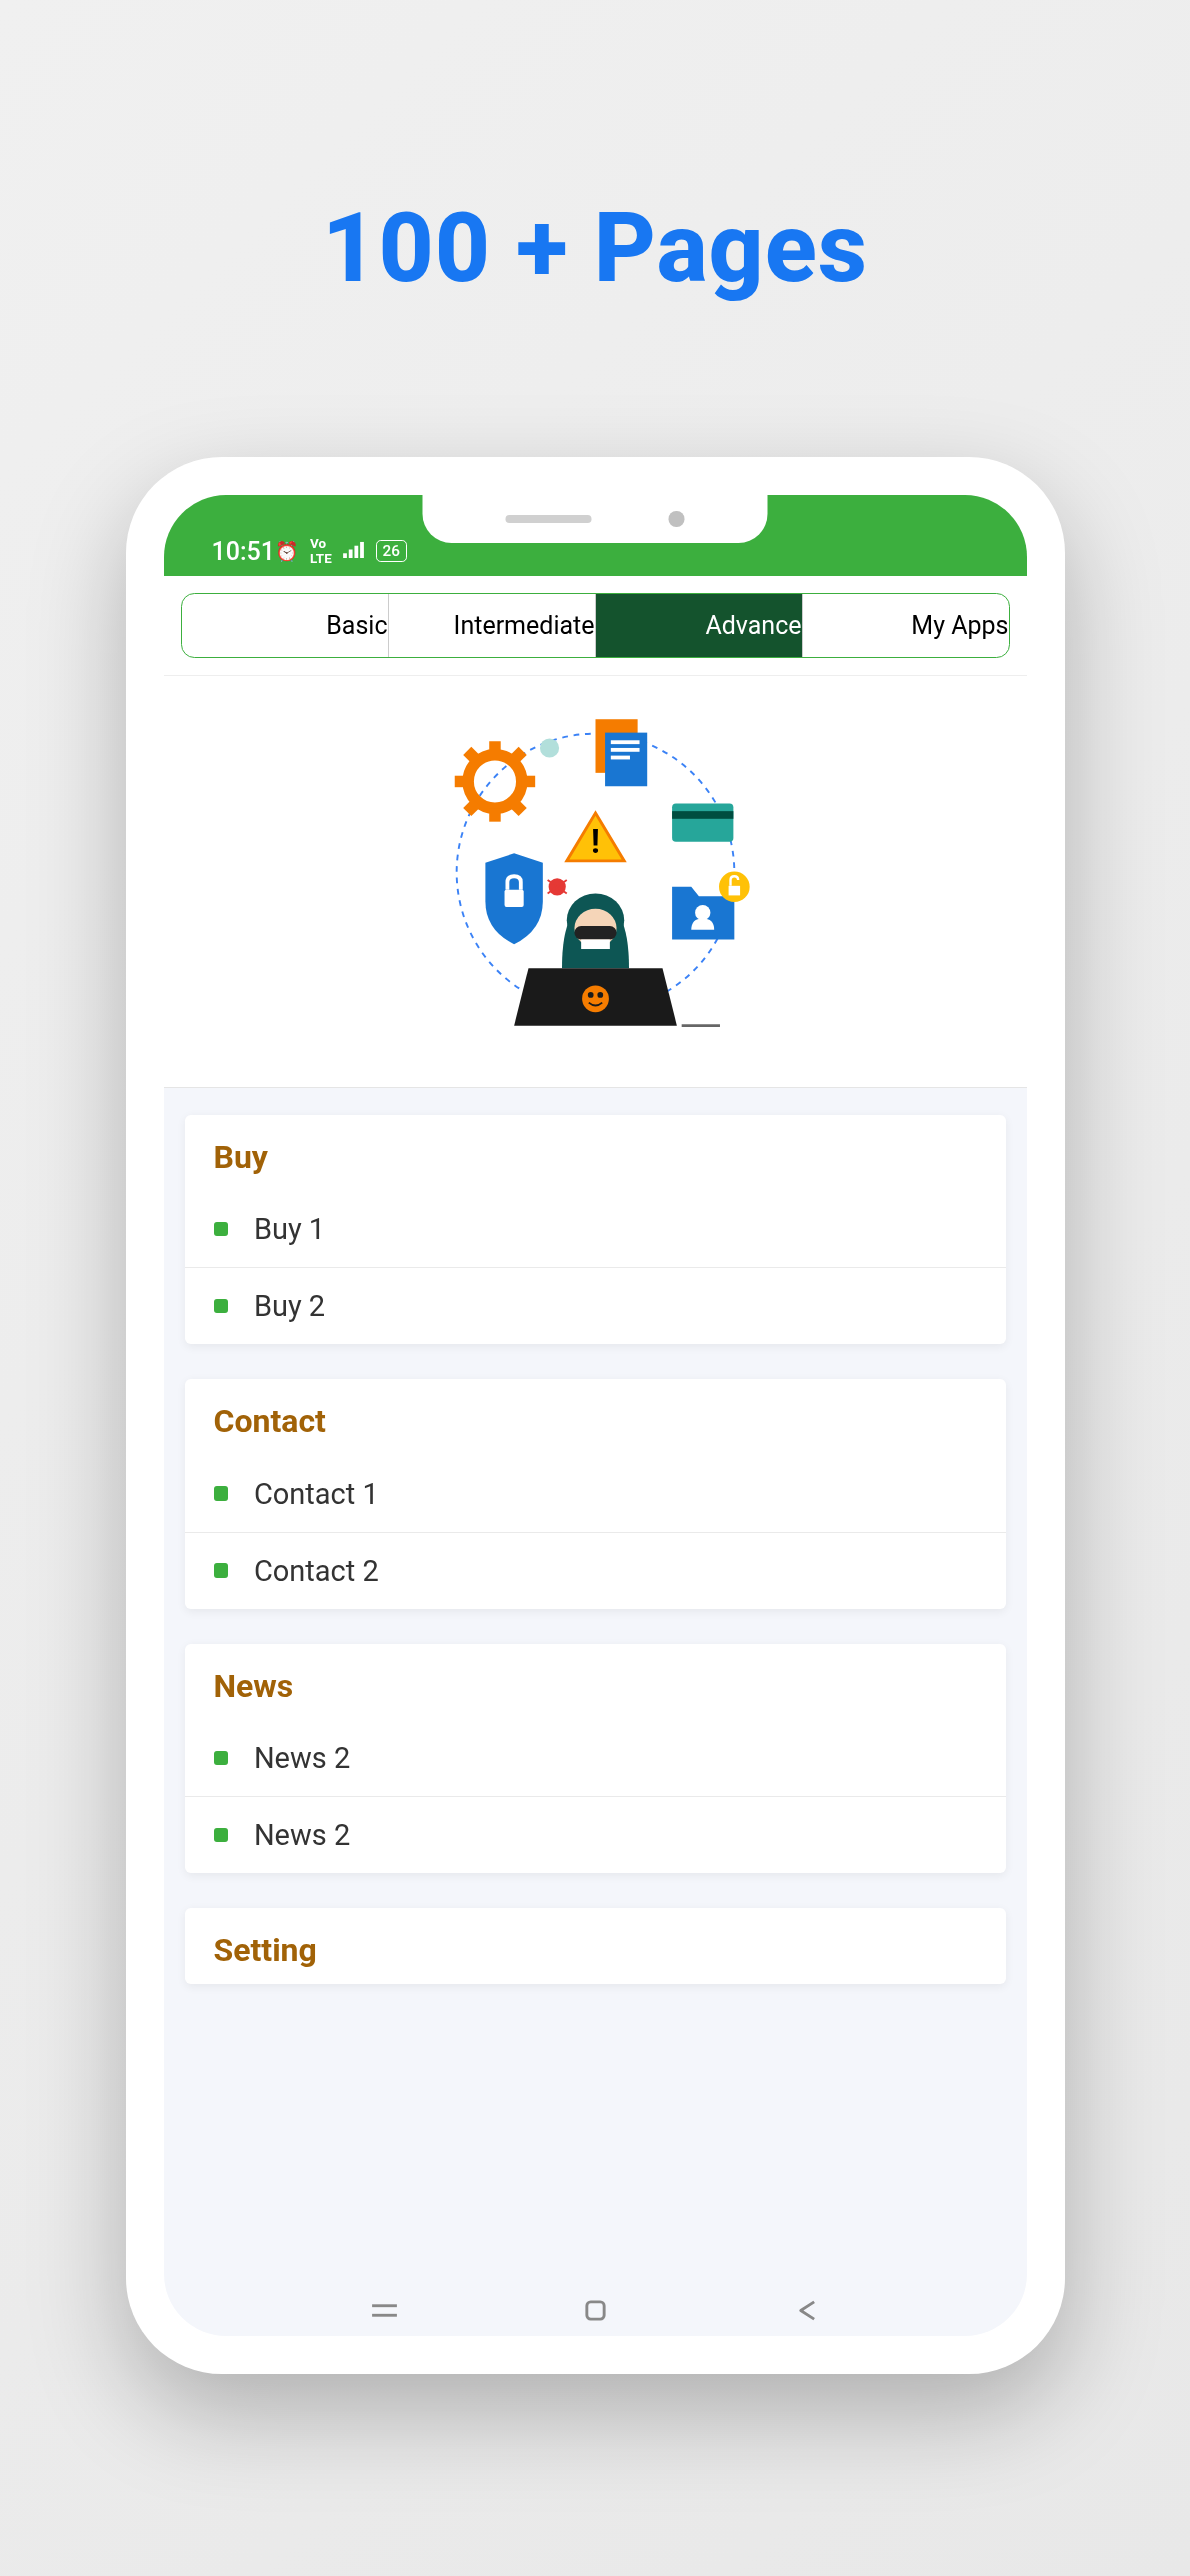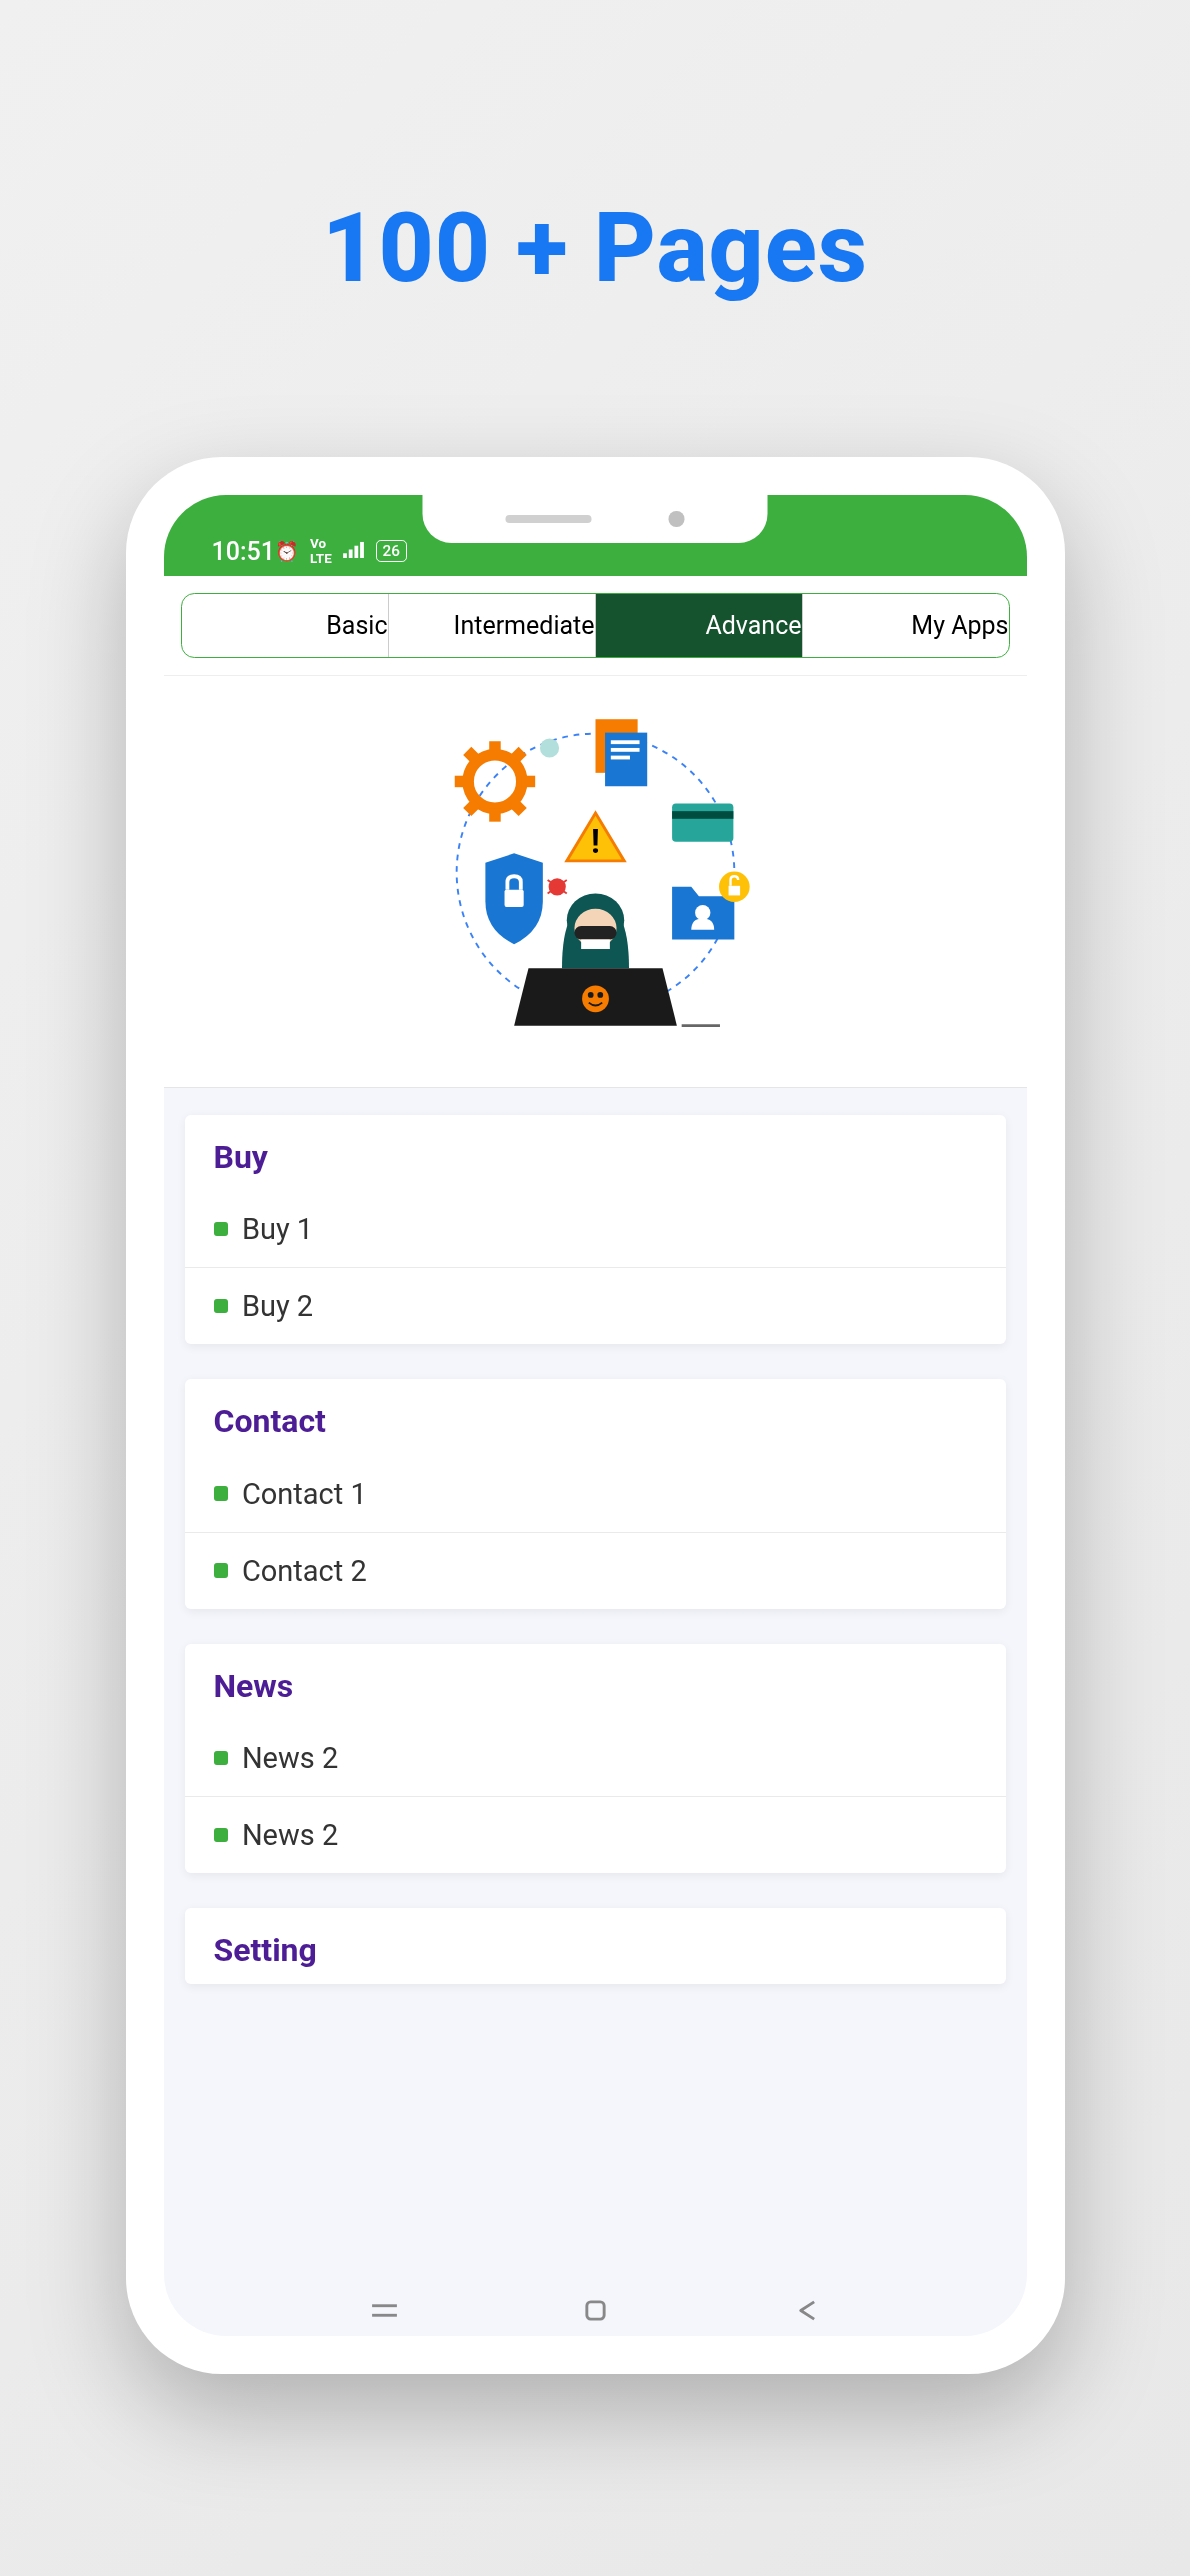--- a/index.html
+++ b/index.html
@@ -135,27 +135,27 @@
     }
     .card {
       background: #fff;
       border-radius: 5.8px;
       box-shadow: 0 2.9px 9.6px rgba(0,0,0,0.06);
     }
     .card-title {
       font-size: 32px;
       font-weight: 700;
       padding: 23px 29px 15.3px 29px;
-      color: #4c1d95;
+      color: #a16207;
     }
     .card-items { }
     .card-item {
       display: flex;
       align-items: center;
-      gap: 14px;
+      gap: 26px;
       padding: 21px 29px;
       border-bottom: 1px solid #eaeaea;
       font-size: 29px;
       color: #333;
       cursor: pointer;
     }
     .card-item:last-child { border-bottom: none; }
     .bullet {
       width: 14.4px;
       height: 14.4px;

